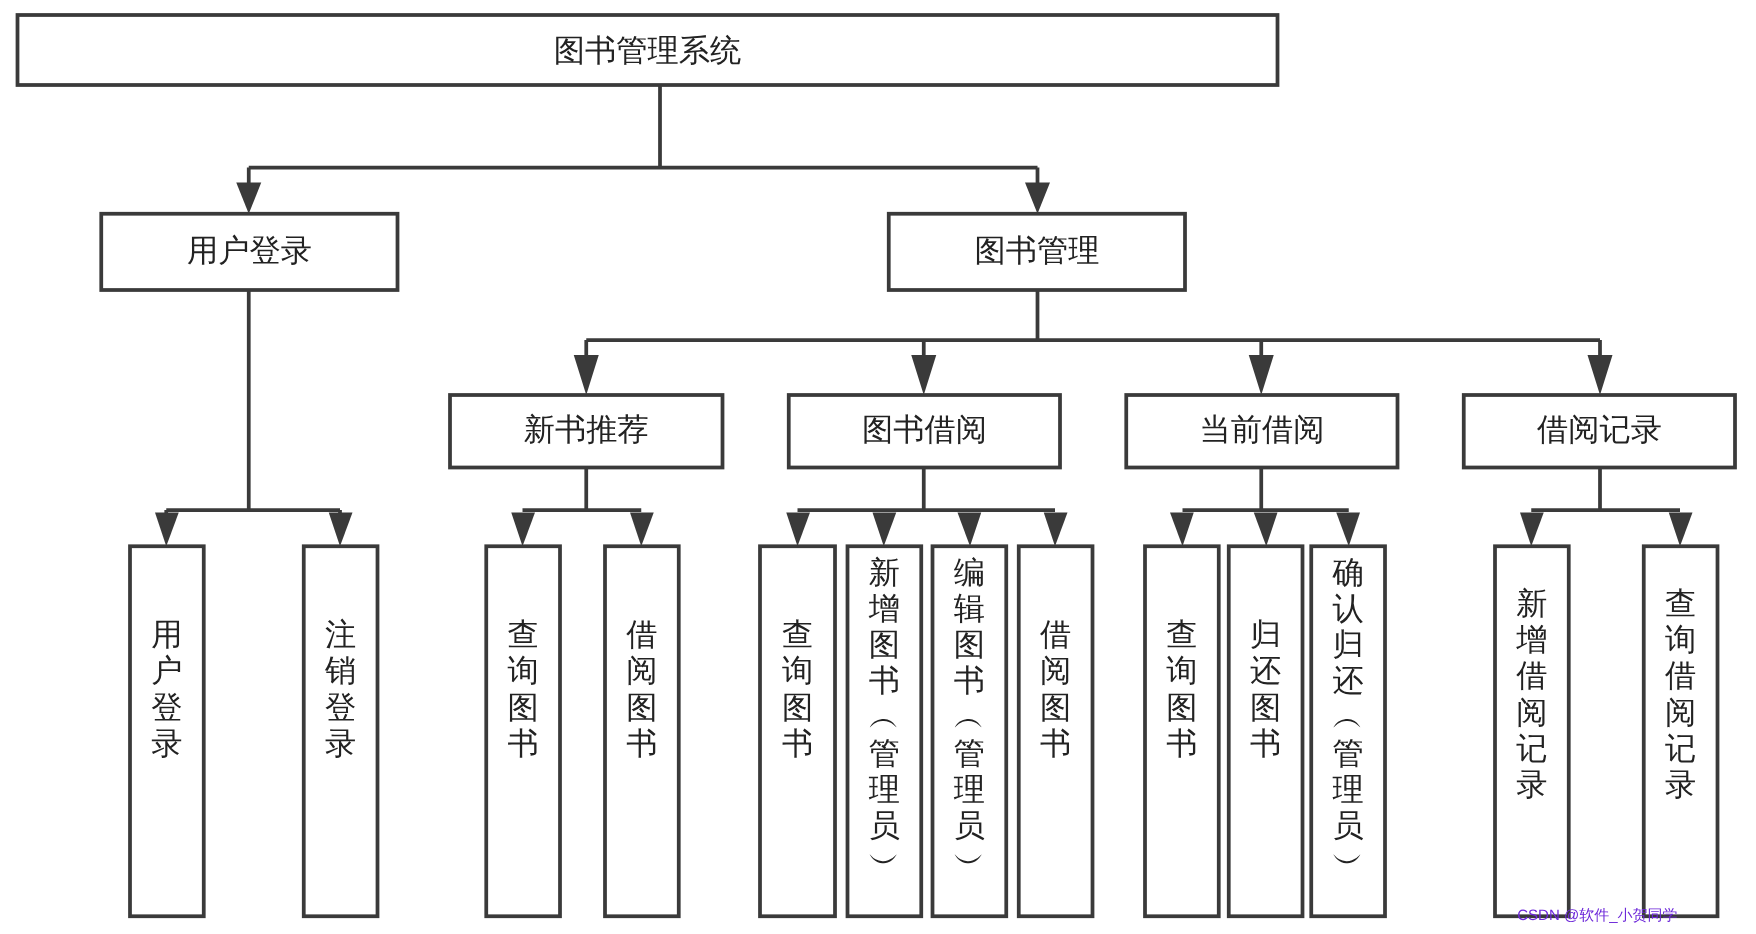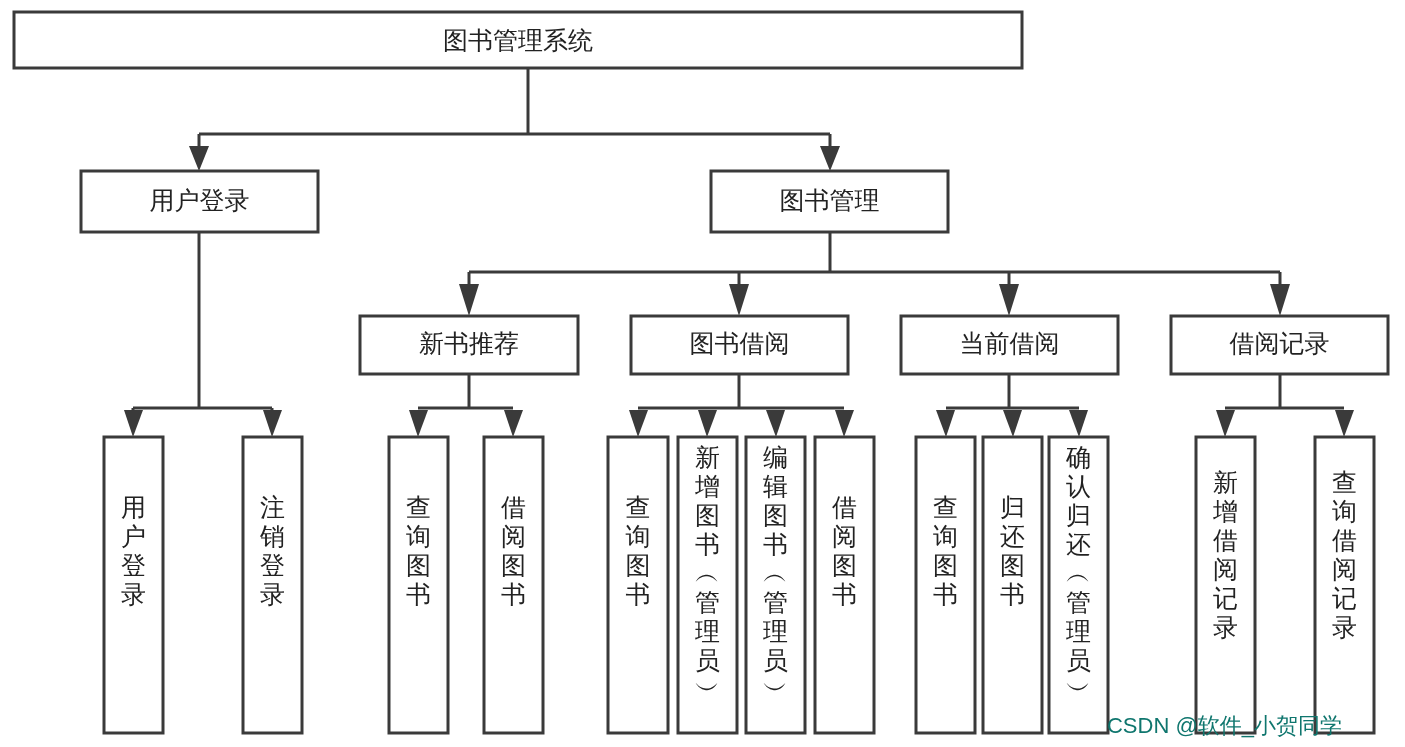--- a/index.html
+++ b/index.html
@@ -52,22 +52,22 @@
     font-family: "Liberation Sans", "DejaVu Sans", sans-serif;
     font-size: 25px;
     fill: #222222;
     text-anchor: middle;
   }
   .watermark {
     position: absolute;
     right: 10px;
     bottom: 6px;
     font-family: "Liberation Sans", "DejaVu Sans", sans-serif;
-    font-size: 22px;
-    color: #0f766e;
+    font-size: 12px;
+    color: #6d28d9;
     white-space: nowrap;
     user-select: none;
   }
 </style>
 </head>
 <body>
 
 <div id="diagram-root">
 
   <svg class="flow" viewBox="0 0 1405 747">

